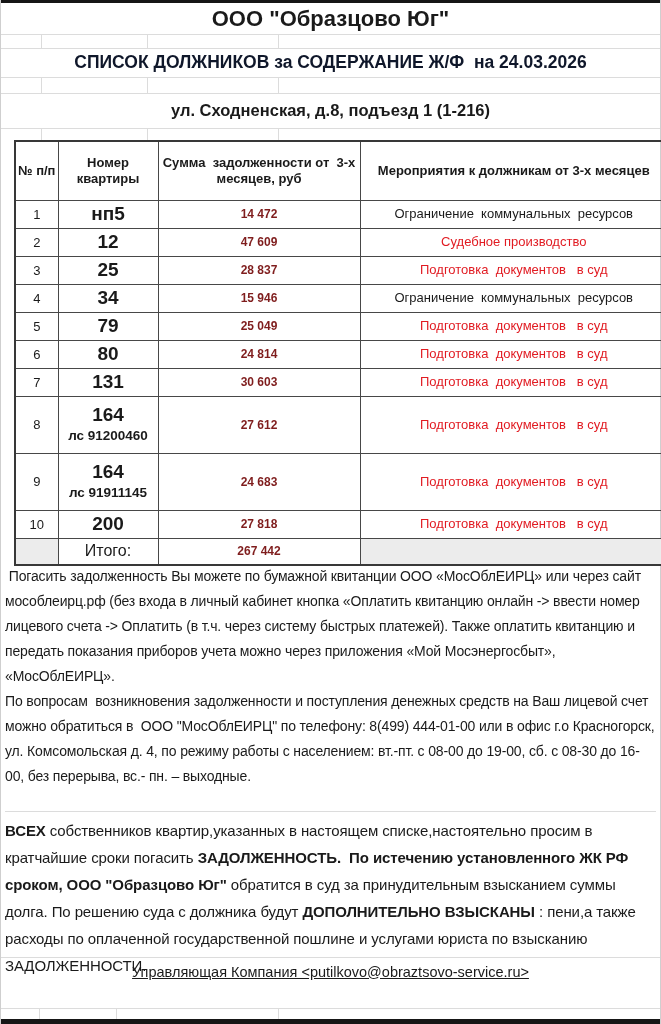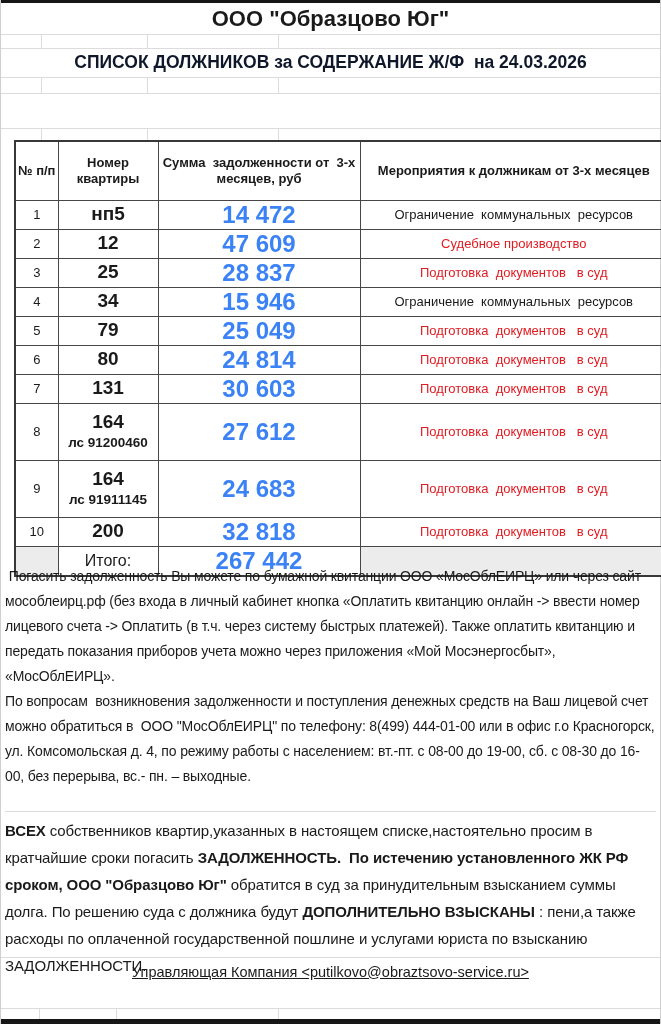--- a/index.html
+++ b/index.html
@@ -30,21 +30,21 @@
   tr.hdr{height:59px;}
   tr.r{height:28px;}
   tr.r-tall{height:57px;}
   tr.total-row{height:27px;}
   td.h{font-size:13px;font-weight:bold;line-height:16px;white-space:pre-wrap;}
   td.c-num{font-size:13px;vertical-align:bottom;padding-bottom:3px;}
   td.c-apt{font-weight:bold;}
   .apt-main{font-size:19px;font-weight:bold;line-height:1.2;}
   .apt-sub{font-size:13.5px;font-weight:bold;line-height:1.3;}
   .apt-sub:empty{display:none;}
-  td.c-sum{font-size:24px;font-weight:bold;color:#3b82f6;}
+  td.c-sum{font-size:12px;font-weight:bold;color:#7f1d1d;}
   td.c-action{font-size:13px;white-space:pre-wrap;line-height:1.2;padding:0 2px;}
   td.c-action[data-color="red"]{color:#e11b22;}
   td.c-action[data-color="black"]{color:#1a1a1a;}
   td.c-total-label{font-size:16px;font-weight:normal;}
   td.gray{background:#ececec;}
   .paragraphs{position:absolute;top:564px;left:4px;right:4px;}
   .paragraphs p{margin:0;font-size:14px;line-height:25px;letter-spacing:-0.15px;
       white-space:pre-wrap;}
   .warning{position:absolute;top:811px;left:4px;right:4px;border-top:1px solid #dcdcdc;
       padding-top:5px;font-size:15px;line-height:27px;letter-spacing:-0.1px;
@@ -64,20 +64,21 @@
 </head>
 <body>
 
 <div class="doc">
   <div class="bar topbar"></div>
 
   <div class="row r-title">ООО "Образцово Юг"</div>
   <div class="sp sp1"></div>
   <div class="row r-subtitle">СПИСОК ДОЛЖНИКОВ за СОДЕРЖАНИЕ Ж/Ф  на 24.03.2026</div>
   <div class="sp sp2"></div>
+  <div class="row r-address">ул. Сходненская, д.8, подъезд 1 (1-216)</div>
   <div class="sp sp3"></div>
 
   <table class="debtors">
     <colgroup>
       <col style="width:43px">
         <col style="width:100px">
         <col style="width:202px">
         <col>
     </colgroup>
     <tbody>
@@ -160,21 +161,21 @@
             <div class="apt-sub">лс 91911145</div>
           </td>
         <td class="c-sum">24 683</td>
         <td class="c-action" data-color="red">Подготовка  документов   в суд</td>
       </tr>
       <tr class="r">
         <td class="c-num">10</td>
         <td class="c-apt">
             <div class="apt-main">200</div>
           </td>
-        <td class="c-sum">32 818</td>
+        <td class="c-sum">27 818</td>
         <td class="c-action" data-color="red">Подготовка  документов   в суд</td>
       </tr>
 
       <tr class="total-row">
         <td class="c-num gray"></td>
         <td class="c-total-label">Итого:</td>
         <td class="c-sum">267 442</td>
         <td class="c-action gray"></td>
       </tr>
     </tbody>

